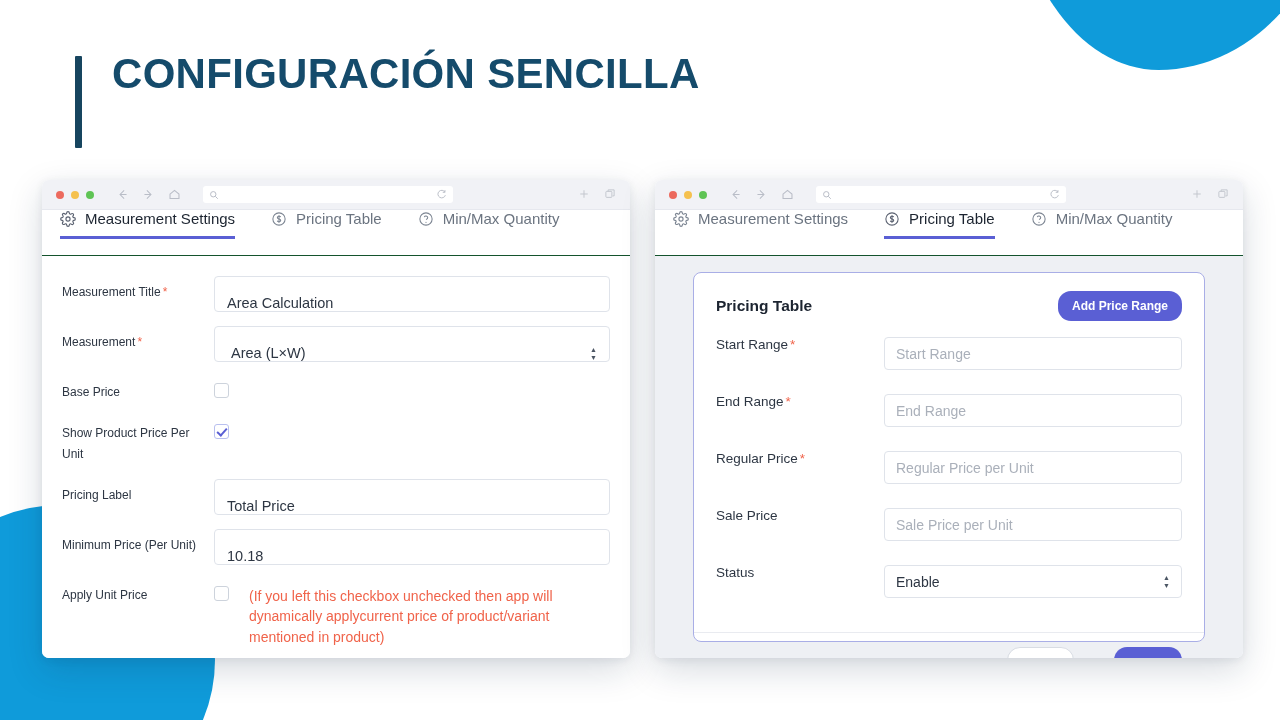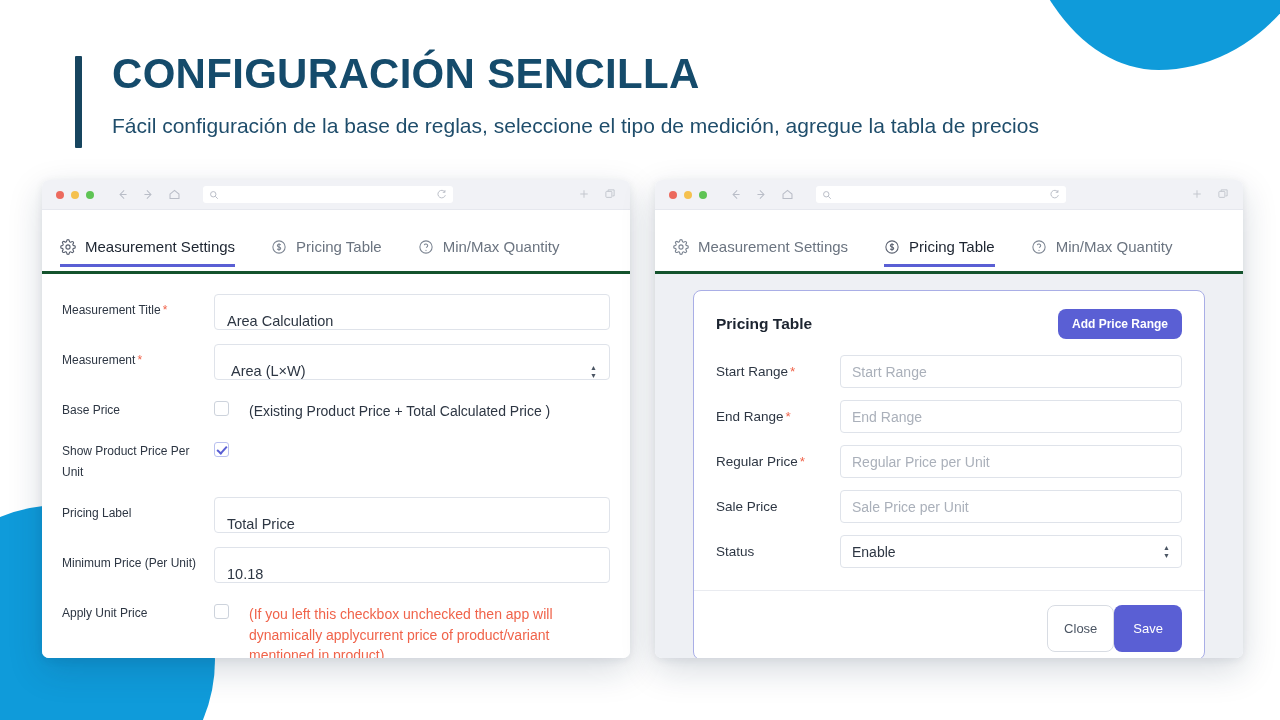--- a/index.html
+++ b/index.html
@@ -129,24 +129,24 @@
     display: flex;
     gap: 14px;
     align-items: center;
     color: #c2c6ce;
   }
 
   
   .tabs {
     display: flex;
     align-items: flex-end;
-    height: 64px;
-    padding: 4px 18px;
+    height: 46px;
+    padding: 16px 18px;
     background: #ffffff;
-    border-bottom: 3px solid #14532d;
+    border-bottom: 1px solid #14532d;
     gap: 36px;
   }
   .tab {
     display: flex;
     align-items: center;
     gap: 9px;
     font-size: 15px;
     color: #6b7480;
     padding-bottom: 9px;
     border-bottom: 3px solid transparent;
@@ -239,32 +239,33 @@
   }
   .pc-head {
     display: flex;
     align-items: center;
     justify-content: space-between;
     margin-bottom: 16px;
   }
   .pc-title { font-size: 15.5px; font-weight: bold; color: #1c2430; }
   .btn {
     border: none;
-    border-radius: 8px;
+    border-radius: 13px;
     font-size: 12px;
     font-family: inherit;
     cursor: pointer;
     font-weight: bold;
+    margin-left: 40px;
   }
   .btn-primary {
     background: #5a5fd4;
     color: #fff;
     padding: 8px 14px;
   }
-  .prow { display: flex; align-items: center; margin-bottom: 12px; }
+  .prow { display: flex; margin-bottom: 24px; gap: 44px; }
   .plabel {
     width: 124px;
     flex: 0 0 124px;
     font-size: 13.5px;
     color: #2d3643;
   }
   .plabel .req { color: #f0634a; margin-left: 2px; }
   .pinput {
     flex: 1;
     height: 33px;
@@ -303,21 +304,20 @@
 
 <div id="stage">
 
   <div class="blob-top-right"></div>
   <div class="blob-bottom-left"></div>
 
   <div class="headline-wrap">
     <div class="accent-bar"></div>
     <div class="headline-text">
       <div class="headline-title">CONFIGURACIÓN SENCILLA</div>
-      <div class="headline-sub">Fácil configuración de la base de reglas, seleccione el tipo de medición, agregue la tabla de precios</div>
     </div>
   </div>
 
   <div class="browser browser-left">
 
     <div class="chrome-bar">
       <div class="dots">
         <span class="dot red"></span>
         <span class="dot yellow"></span>
         <span class="dot green"></span>
@@ -418,21 +418,20 @@
           <span class="spin">
               <span>▲</span>
               <span>▼</span>
             </span>
         </div>
       </div>
 
       <div class="frow">
         <div class="flabel">Base Price</div>
         <div class="cbox"></div>
-        <div class="cb-note">(Existing Product Price + Total Calculated Price )</div>
       </div>
 
       <div class="frow">
         <div class="flabel">Show Product Price Per Unit</div>
         <div class="cbox checked"></div>
       </div>
 
       <div class="frow">
         <div class="flabel">Pricing Label</div>
         <div class="finput">

